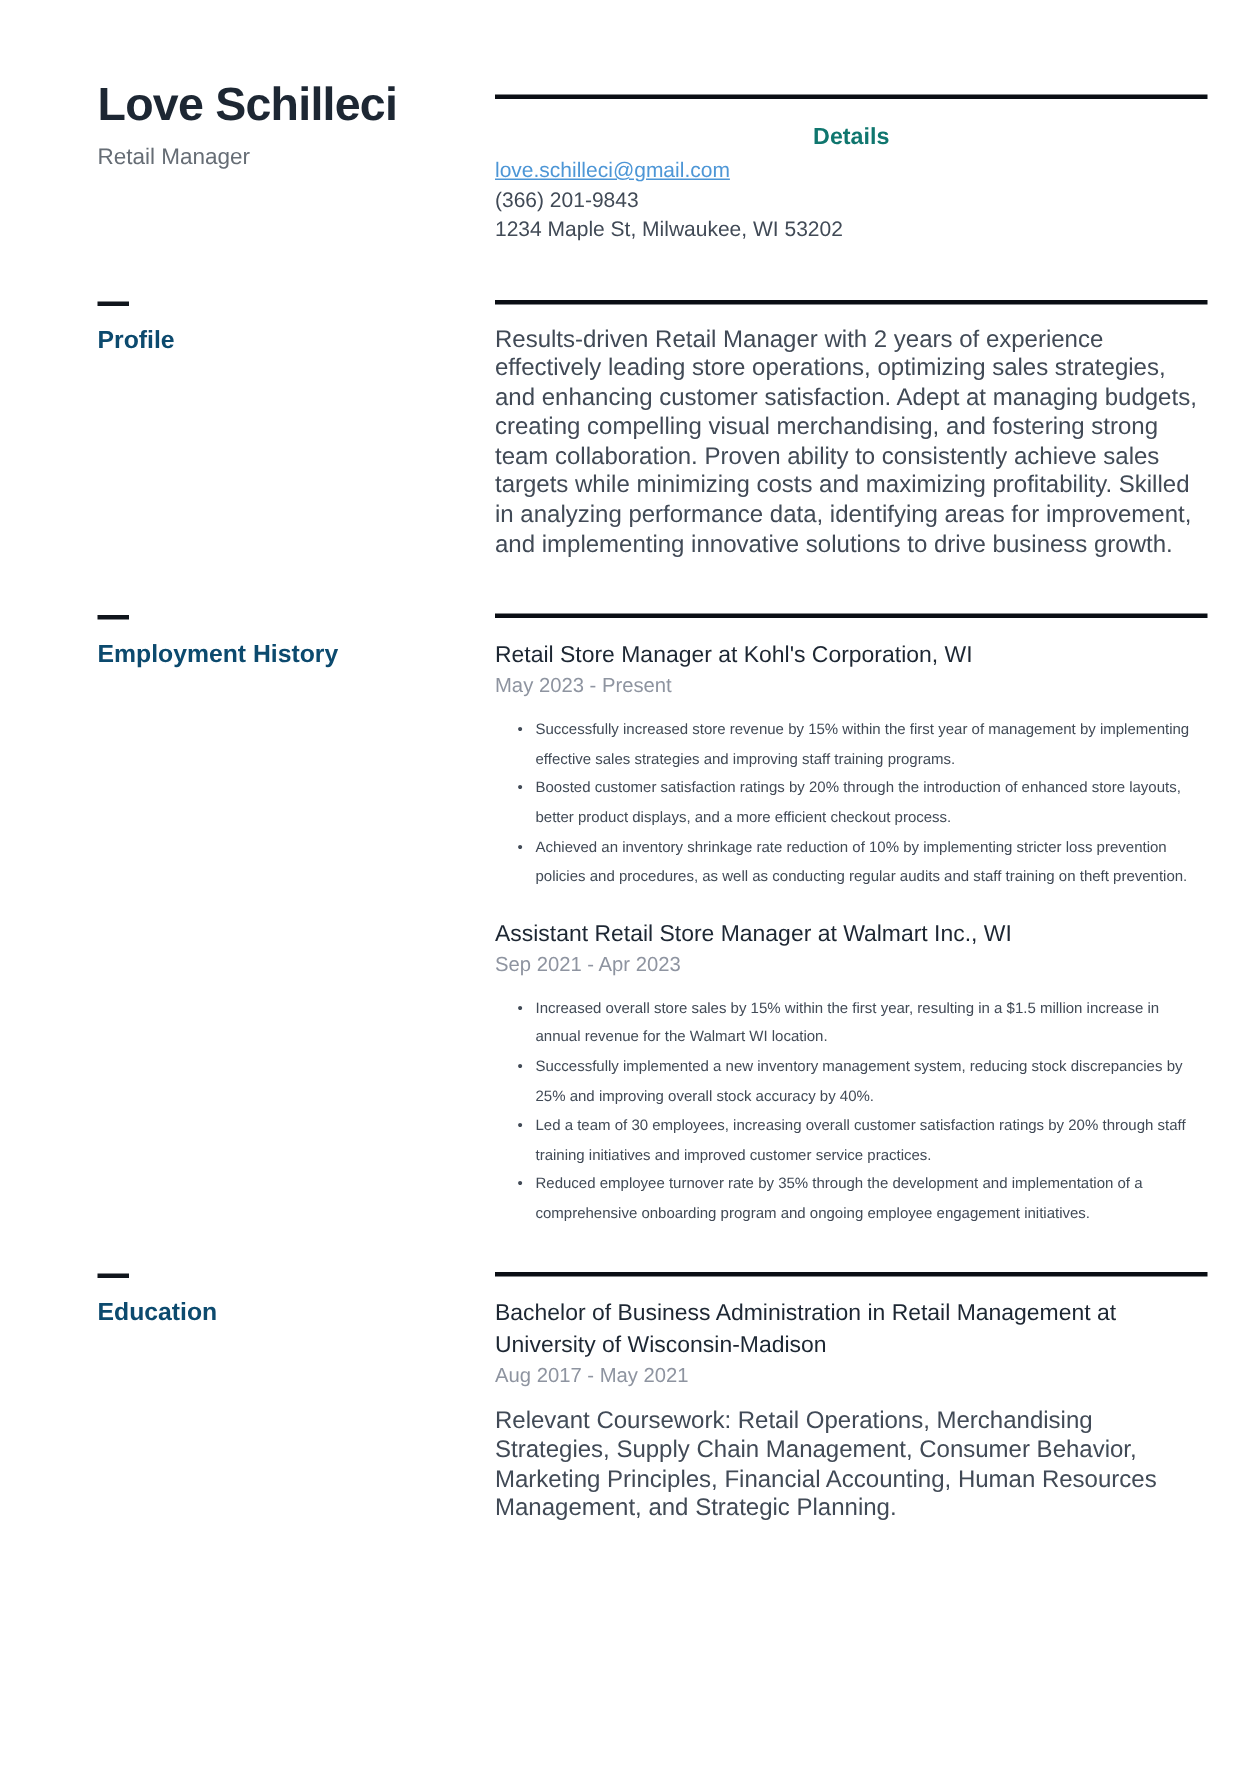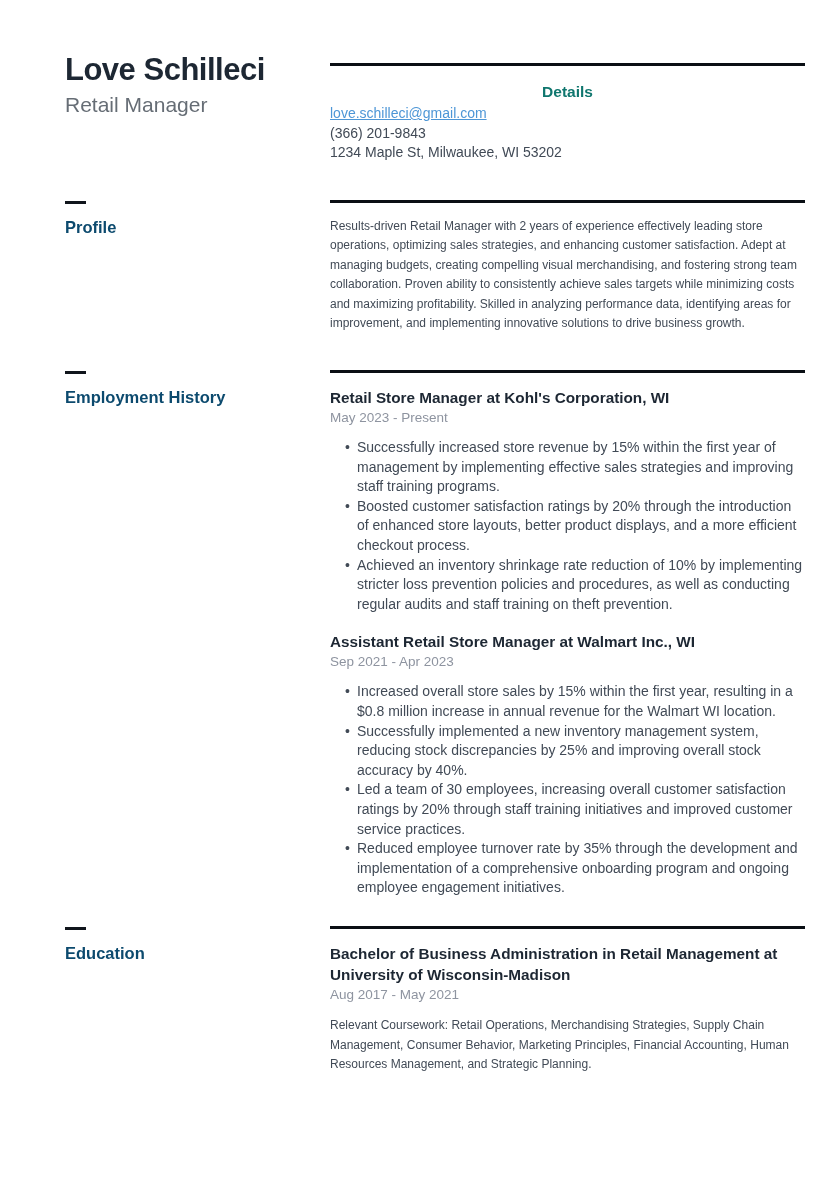--- a/index.html
+++ b/index.html
@@ -31,21 +31,21 @@
   }
   
   .name {
     font-size: 31px;
     font-weight: 700;
     color: #1d2733;
     letter-spacing: -0.5px;
     line-height: 36px;
   }
   .job-title-sub {
-    font-size: 21px;
+    font-size: 15px;
     font-weight: 400;
     color: #666d75;
     line-height: 26px;
     margin-top: 4px;
   }
   .rule {
     height: 3px;
     background: #0a0e14;
     width: 100%;
   }
@@ -80,46 +80,46 @@
   }
   .section-label {
     margin-top: 13px;
     font-size: 16.5px;
     font-weight: 700;
     color: #0c4a6e;
     line-height: 21px;
   }
   .section-body { margin-top: 14px; }
   .body-text {
-    font-size: 12px;
+    font-size: 16px;
     color: #414a56;
     line-height: 19.6px;
   }
   
   .entry + .entry { margin-top: 17px; }
   .entry-title {
     font-size: 15.3px;
-    font-weight: 700;
+    font-weight: 400;
     color: #1d2733;
     line-height: 21px;
   }
   .entry-dates {
     font-size: 13.5px;
     color: #8e94a0;
     line-height: 18px;
     margin-top: 1px;
   }
   .bullets {
     list-style: none;
     margin-top: 11px;
   }
   .bullets li {
     position: relative;
     padding-left: 27px;
-    font-size: 14px;
+    font-size: 10px;
     color: #414a56;
     line-height: 19.6px;
   }
   .bullets li::before {
     content: "\2022";
     position: absolute;
     left: 15px;
     top: 0;
     color: #414a56;
   }
@@ -173,21 +173,21 @@
             <li>Successfully increased store revenue by 15% within the first year of management by implementing effective sales strategies and improving staff training programs.</li>
             <li>Boosted customer satisfaction ratings by 20% through the introduction of enhanced store layouts, better product displays, and a more efficient checkout process.</li>
             <li>Achieved an inventory shrinkage rate reduction of 10% by implementing stricter loss prevention policies and procedures, as well as conducting regular audits and staff training on theft prevention.</li>
           </ul>
         </div>
 
         <div class="entry">
           <div class="entry-title">Assistant Retail Store Manager at Walmart Inc., WI</div>
           <div class="entry-dates">Sep 2021 - Apr 2023</div>
           <ul class="bullets">
-            <li>Increased overall store sales by 15% within the first year, resulting in a $0.8 million increase in annual revenue for the Walmart WI location.</li>
+            <li>Increased overall store sales by 15% within the first year, resulting in a $1.5 million increase in annual revenue for the Walmart WI location.</li>
             <li>Successfully implemented a new inventory management system, reducing stock discrepancies by 25% and improving overall stock accuracy by 40%.</li>
             <li>Led a team of 30 employees, increasing overall customer satisfaction ratings by 20% through staff training initiatives and improved customer service practices.</li>
             <li>Reduced employee turnover rate by 35% through the development and implementation of a comprehensive onboarding program and ongoing employee engagement initiatives.</li>
           </ul>
         </div>
 
       </div>
     </div>
   </div>
 

